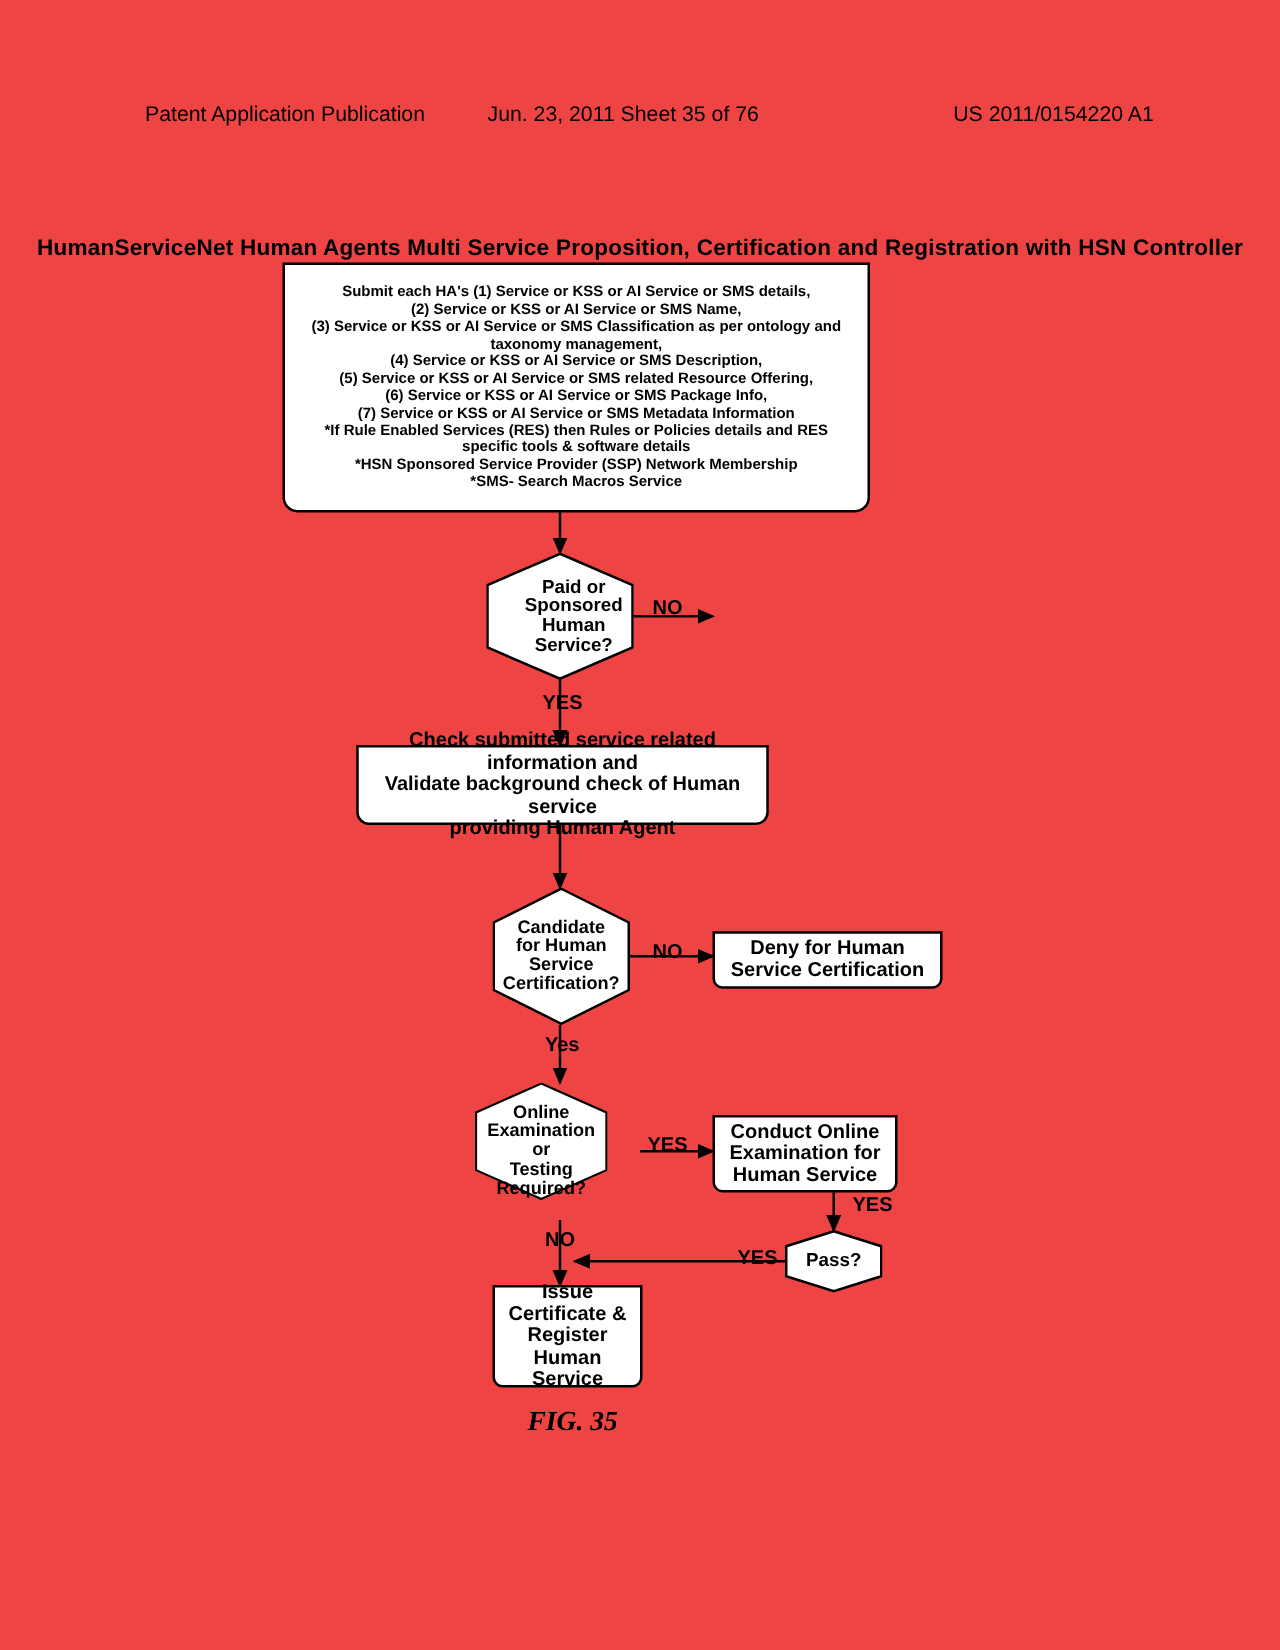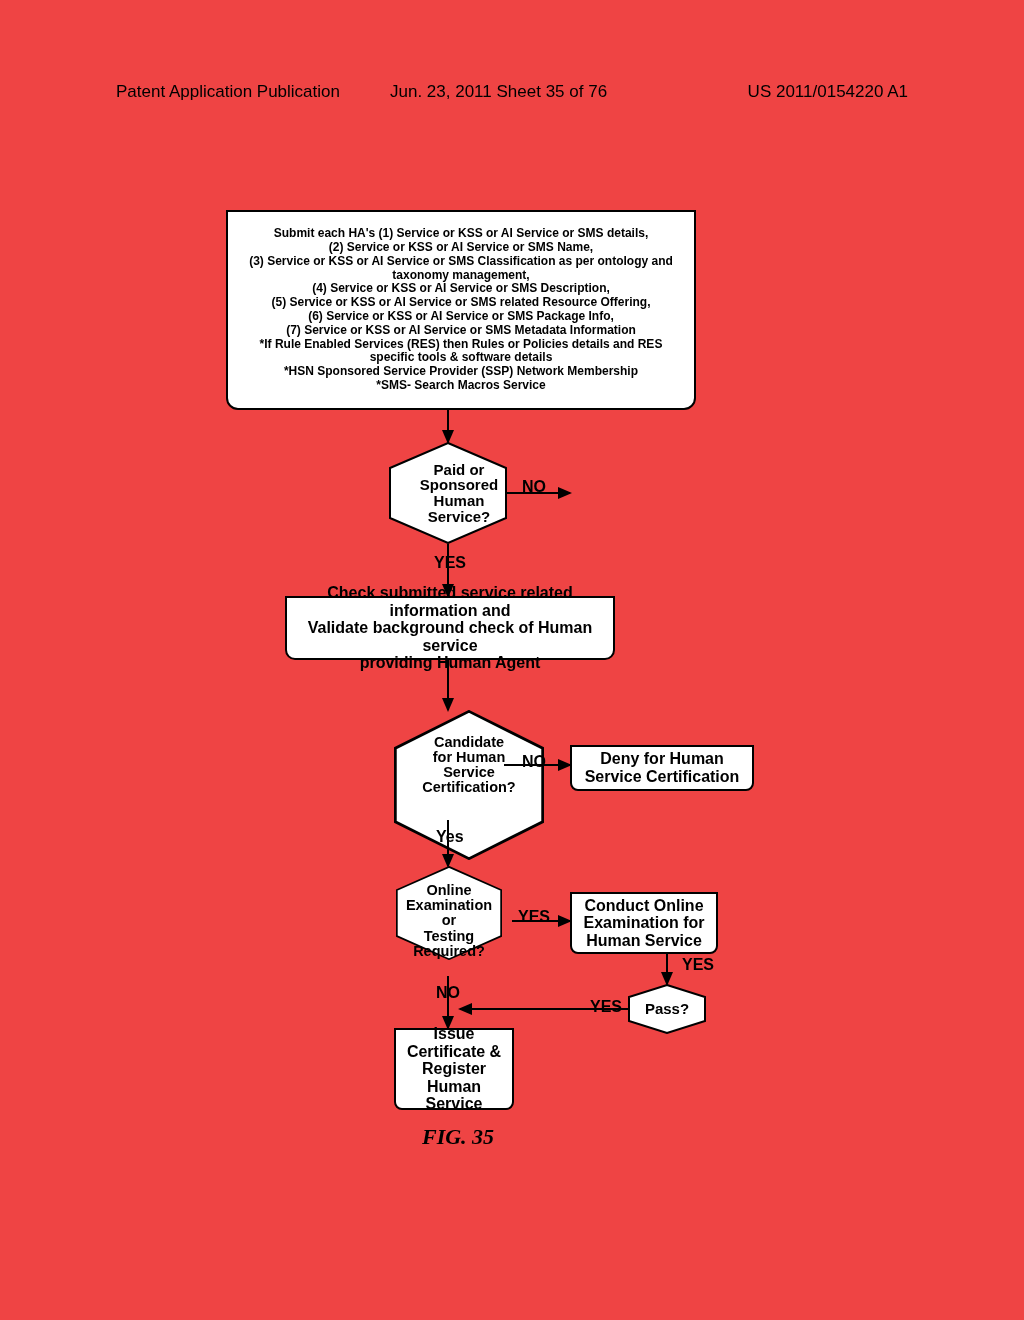--- a/index.html
+++ b/index.html
@@ -27,21 +27,21 @@
     left: 116px;
     font-weight: 400;
   }
   .header-mid {
     position: absolute;
     left: 390px;
     font-weight: 400;
   }
   .header-right {
     position: absolute;
-    right: 116px;
+    right: 101px;
     font-weight: 400;
   }
   .title {
     position: absolute;
     top: 188px;
     left: 0;
     width: 100%;
     text-align: center;
     font-weight: 700;
     font-size: 18px;
@@ -119,20 +119,21 @@
 <body>
 
 <div class="page">
 
   <div class="header">
     <span class="header-left">Patent Application Publication</span>
     <span class="header-mid">Jun. 23, 2011  Sheet 35 of 76</span>
     <span class="header-right">US 2011/0154220 A1</span>
   </div>
 
+  <div class="title">HumanServiceNet Human Agents Multi Service Proposition, Certification and Registration with HSN Controller</div>
 
   <div class="box submit-box">
     <div style="white-space:pre-line;">Submit each HA's (1) Service or KSS or AI Service or SMS details,
 (2) Service or KSS or AI Service or SMS Name,
 (3) Service or KSS or AI Service or SMS Classification as per ontology and taxonomy management,
 (4) Service or KSS or AI Service or SMS Description,
 (5) Service or KSS or AI Service or SMS related Resource Offering,
 (6) Service or KSS or AI Service or SMS Package Info,
 (7) Service or KSS or AI Service or SMS Metadata Information
 *If Rule Enabled Services (RES) then Rules or Policies details and RES specific tools &amp; software details
@@ -151,38 +152,38 @@
   <span class="label" style="left:522px; top:478px;">NO</span>
   <span class="label" style="left:434px; top:554px;">YES</span>
 
 
   <div class="box" style="left:285px; top:596px; width:330px; height:64px; border-radius:0 0 10px 10px;">
     <div style="white-space:pre-line;">Check submitted service related information and
 Validate background check of Human service
 providing Human Agent</div>
   </div>
 
-  <div class="hex-wrap" style="left:394px; top:710px; width:110px; height:110px;padding-left:40px;">
+  <div class="hex-wrap" style="left:394px; top:710px; width:110px; height:110px;">
     <svg class="hex-shape" viewBox="0 0 110 110">
       <polygon points="55,1 109,28 109,82 55,109 1,82 1,28" fill="#fff" stroke="#000" stroke-width="2"></polygon>
     </svg>
     <div class="hex-text" style="white-space:pre-line; font-size:14.5px;">Candidate
 for Human
 Service
 Certification?</div>
   </div>
   <span class="label" style="left:522px; top:753px;">NO</span>
   <span class="label" style="left:436px; top:828px;">Yes</span>
 
   <div class="box" style="left:570px; top:745px; width:184px; height:46px; border-radius:0 0 8px 8px;">
     <div style="white-space:pre-line;">Deny for Human
 Service Certification</div>
   </div>
 
-  <div class="hex-wrap" style="left:396px; top:866px; width:106px; height:110px;">
+  <div class="hex-wrap" style="left:380px; top:866px; width:106px; height:110px;">
     <svg class="hex-shape" viewBox="0 0 124 110">
       <polygon points="62,1 123,28 123,82 62,109 1,82 1,28" fill="#fff" stroke="#000" stroke-width="2"></polygon>
     </svg>
     <div class="hex-text" style="white-space:pre-line; font-size:14.5px;">Online
 Examination or
 Testing
 Required?</div>
   </div>
   <span class="label" style="left:518px; top:908px;">YES</span>
   <span class="label" style="left:436px; top:984px;">NO</span>

